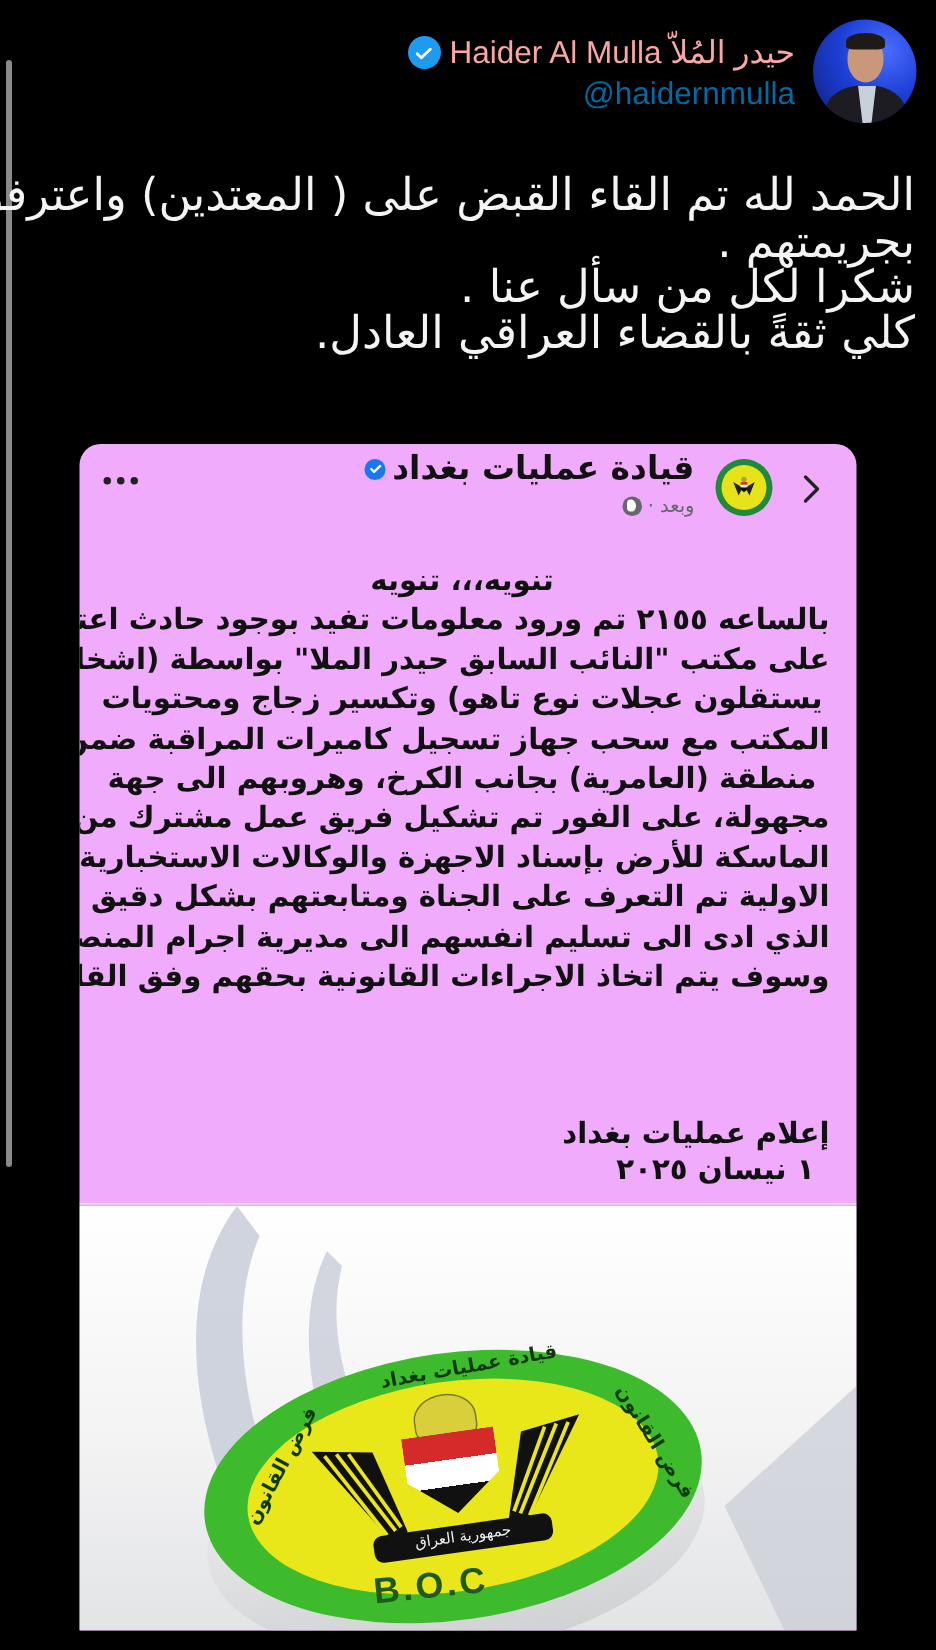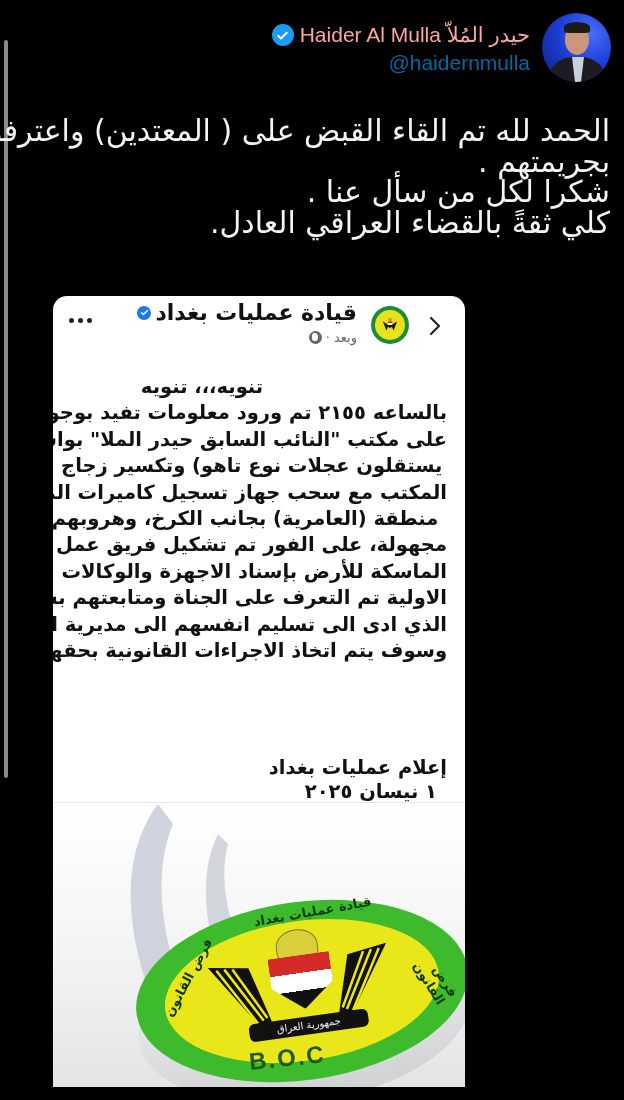--- a/index.html
+++ b/index.html
@@ -50,22 +50,22 @@
     font-family: "Liberation Sans", sans-serif; font-size: 21px; color: #0369a1;
   }
   .tweet-text {
     position: absolute; right: 14px; top: 116px; width: 560px;
     direction: rtl; text-align: right; font-size: 30px; line-height: 30.5px;
     color: #f4f4f4; font-family: "DejaVu Sans", sans-serif;
   }
   .tweet-text div { white-space: nowrap; }
   
   .card {
-    position: absolute; left: 53px; top: 296px; width: 412px; height: 791px;
-    background: #ffffff; border-radius: 14px 14px 0 0; overflow: hidden; color: #111;
+    position: absolute; left: 53px; top: 296px; width: 518px; height: 791px;
+    background: #f0abfc; border-radius: 14px 14px 0 0; overflow: hidden; color: #111;
   }
   .card-header { position: relative; height: 70px; }
   .back-chevron {
     position: absolute; right: 18px; top: 18px; width: 24px; height: 24px;
   }
   .page-avatar {
     position: absolute; right: 56px; top: 10px; width: 38px; height: 38px;
     border-radius: 50%; background: #1e8a3a;
     display: flex; align-items: center; justify-content: center;
   }
@@ -98,21 +98,21 @@
     position: absolute; left: 16px; top: 22px; display: flex; gap: 4px;
   }
   .more-dots span { width: 5px; height: 5px; border-radius: 50%; background: #222; display: block; }
   .card-body {
     position: absolute; right: 18px; top: 78px; width: 490px; direction: rtl;
     text-align: center; font-weight: 700; font-size: 19.5px; line-height: 26.4px; color: #111;
   }
   .card-body div { white-space: nowrap; }
   .card-signature {
     position: absolute; right: 18px; top: 448px; direction: rtl; text-align: right;
-    font-weight: 700; font-size: 19.5px; line-height: 24px; color: #111; margin-top: 12px;
+    font-weight: 700; font-size: 19.5px; line-height: 24px; color: #111;
   }
   .card-signature .date { padding-right: 10px; }
   .card-divider {
     position: absolute; left: 0; right: 0; top: 506px; height: 1px; background: #e6e6e6;
   }
   .card-image {
     position: absolute; left: 0; right: 0; top: 508px; bottom: 0;
     background: linear-gradient(180deg, #ffffff 0%, #f3f3f4 55%, #e3e4e6 100%);
     overflow: hidden;
   }

